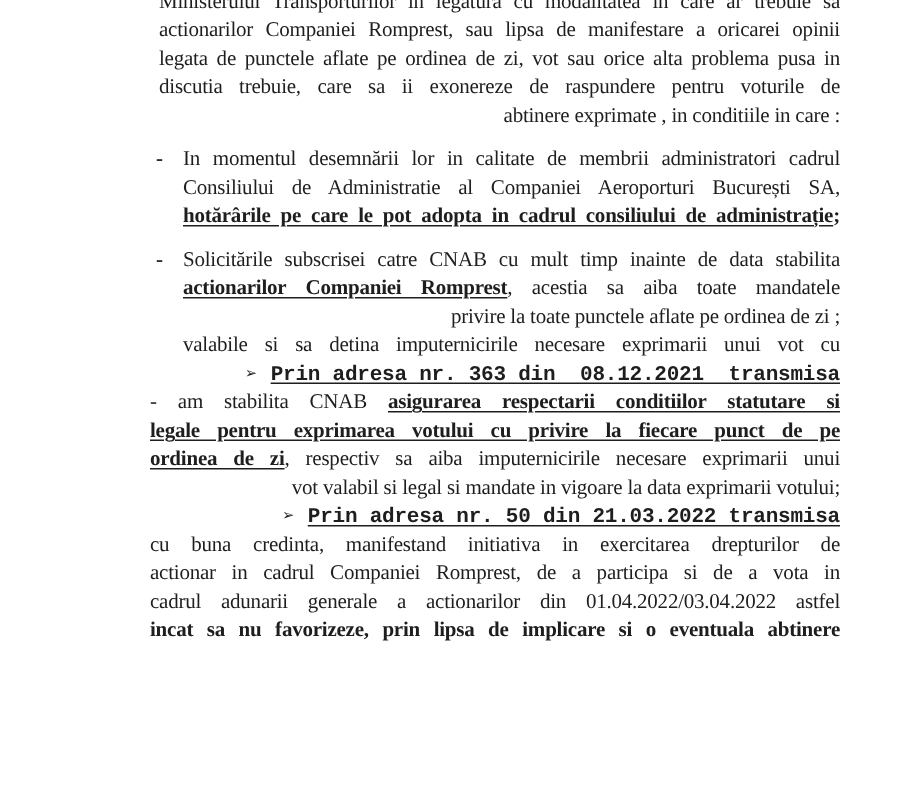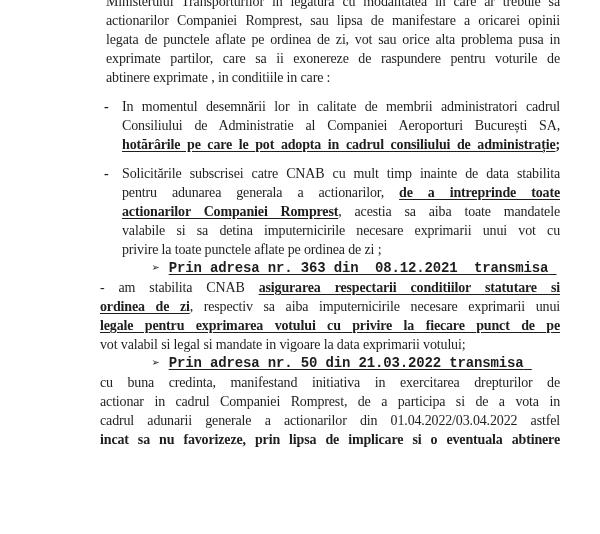--- a/index.html
+++ b/index.html
@@ -22,21 +22,21 @@
     color: #1e1e1e;
     font-size: 14px;
     letter-spacing: -0.15px;
   }
   .ln {
     position: relative;
     height: 19px;
     line-height: 19px;
     overflow: hidden;
     white-space: pre-wrap;
-    text-align: left;
+    text-align: right;
   }
   .ln.j {
     text-align: justify;
     text-align-last: justify;
   }
   .ln.a    { padding-left: 6px; }
   .ln.item { padding-left: 22px; }
   .ln.cont { padding-left: 22px; }
   .ln.flush{ padding-left: 0; }
   .ln.arrow{ padding-left: 52px; font-family: Liberation Mono, monospace; }
@@ -62,36 +62,35 @@
   }
 </style>
 </head>
 <body>
 
 <div id="page">
   <div id="doc" style="color: rgb(30, 30, 30);">
       <div class="ln a j"><span class="sg-regular">Ministerului Transporturilor in legatura cu modalitatea in care ar trebuie sa</span></div>
       <div class="ln a j"><span class="sg-regular">actionarilor Companiei Romprest, sau lipsa de manifestare a oricarei opinii</span></div>
       <div class="ln a j"><span class="sg-regular">legata de punctele aflate pe ordinea de zi, vot sau orice alta problema pusa in</span></div>
-      <div class="ln a j"><span class="sg-regular">exprimate partilor, care sa ii exonereze de raspundere pentru voturile de</span></div>
+      <div class="ln a j"><span class="sg-regular">discutia trebuie, care sa ii exonereze de raspundere pentru voturile de</span></div>
       <div class="ln a"><span class="sg-regular">abtinere exprimate , in conditiile in care :</span></div>
       <div class="gap"></div>
       <div class="ln item j"><span class="dash">-</span><span class="sg-regular">In momentul desemnării lor in calitate de membrii administratori cadrul</span></div>
       <div class="ln cont j"><span class="sg-regular">Consiliului de Administratie al Companiei Aeroporturi București SA,</span></div>
       <div class="ln cont j"><span class="sg-bold-underline">hotărârile pe care le pot adopta in cadrul consiliului de administrație</span><span class="sg-bold">;</span></div>
       <div class="gap"></div>
       <div class="ln item j"><span class="dash">-</span><span class="sg-regular">Solicitările subscrisei catre CNAB cu mult timp inainte de data stabilita</span></div>
-      <div class="ln cont j"><span class="sg-regular">pentru adunarea generala a actionarilor, </span><span class="sg-bold-underline">de a intreprinde toate</span></div>
       <div class="ln cont j"><span class="sg-bold-underline">actionarilor Companiei Romprest</span><span class="sg-regular">, acestia sa aiba toate mandatele</span></div>
+      <div class="ln cont"><span class="sg-regular">privire la toate punctele aflate pe ordinea de zi ;</span></div>
       <div class="ln cont j"><span class="sg-regular">valabile si sa detina imputernicirile necesare exprimarii unui vot cu</span></div>
-      <div class="ln cont"><span class="sg-regular">privire la toate punctele aflate pe ordinea de zi ;</span></div>
       <div class="ln arrow"><span class="arrow-glyph">➢</span><span class="sg-bold-underline">Prin adresa nr. 363 din  08.12.2021  transmisa catre CNAB</span><span class="sg-bold"> :</span></div>
       <div class="ln flush j"><span class="sg-regular">- am stabilita CNAB </span><span class="sg-bold-underline">asigurarea respectarii conditiilor statutare si</span></div>
+      <div class="ln flush j"><span class="sg-bold-underline">legale pentru exprimarea votului cu privire la fiecare punct de pe</span></div>
       <div class="ln flush j"><span class="sg-bold-underline">ordinea de zi</span><span class="sg-regular">, respectiv sa aiba imputernicirile necesare exprimarii unui</span></div>
-      <div class="ln flush j"><span class="sg-bold-underline">legale pentru exprimarea votului cu privire la fiecare punct de pe</span></div>
       <div class="ln flush"><span class="sg-regular">vot valabil si legal si mandate in vigoare la data exprimarii votului;</span></div>
       <div class="ln arrow"><span class="arrow-glyph">➢</span><span class="sg-bold-underline">Prin adresa nr. 50 din 21.03.2022 transmisa catre CNAB</span></div>
       <div class="ln flush j"><span class="sg-regular">cu buna credinta, manifestand initiativa in exercitarea drepturilor de</span></div>
       <div class="ln flush j"><span class="sg-regular">actionar in cadrul Companiei Romprest, de a participa si de a vota in</span></div>
       <div class="ln flush j"><span class="sg-regular">cadrul adunarii generale a actionarilor din 01.04.2022/03.04.2022 astfel</span></div>
       <div class="ln flush j"><span class="sg-bold">incat sa nu favorizeze, prin lipsa de implicare si o eventuala abtinere</span></div>
     </div>
 </div>
 
 </body></html>

